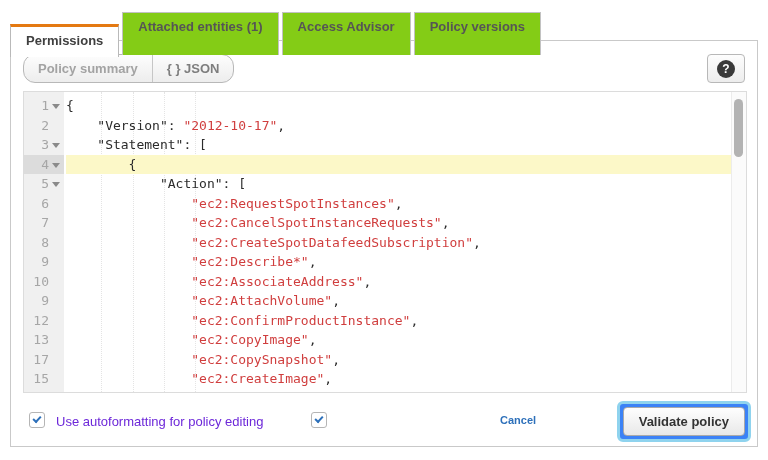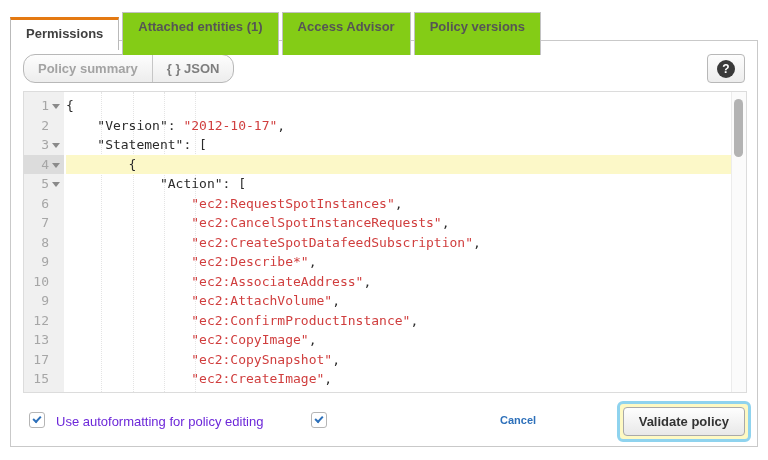--- a/index.html
+++ b/index.html
@@ -5,21 +5,21 @@
   * { margin:0; padding:0; box-sizing:border-box; }
   html,body { background:#fff; }
   body { font-family:"Liberation Sans", sans-serif; }
   .stage { position:relative; width:768px; height:460px; background:#fff; overflow:hidden; }
 
   
   .tabbar { position:absolute; left:10px; top:8px; height:33px; display:flex; z-index:3; }
   .tab { height:43px; margin-top:4px; margin-right:3px; padding:0 15px; line-height:27px;
          font-size:13px; font-weight:bold; color:#555; background:#84cc16;
          border:1px solid #c2c2c2; border-bottom:none; cursor:pointer; white-space:nowrap; }
-  .tab.active { height:33px; margin-top:9px; line-height:28px; background:#fff; color:#3f3f3f;
+  .tab.active { height:33px; margin-top:16px; line-height:28px; background:#fff; color:#3f3f3f;
          border:1px solid #b9b9b9; border-top:3px solid #e47911; border-bottom:none; }
 
   
   .panel { position:absolute; left:10px; top:40px; width:748px; height:407px;
            background:#fff; border:1px solid #c9c9c9; }
 
   
   .segmented { position:absolute; left:12px; top:13px; height:29px; display:flex;
                border:1px solid #b8b8b8; border-radius:12px; overflow:hidden;
                background:linear-gradient(#fdfdfd,#ededed); }
@@ -57,21 +57,21 @@
   
   .checkbox { position:absolute; width:16px; height:16px; background:#fff;
               border:1px solid #b5b5b5; border-radius:3px; cursor:pointer; }
   .checkbox .check { position:absolute; left:3px; top:3px; width:8px; height:5px;
                      border-left:2px solid #2d70ba; border-bottom:2px solid #2d70ba;
                      transform:rotate(-47deg); }
   .cb-label { position:absolute; font-size:13px; color:#6d28d9; white-space:nowrap; }
   .cancel-link { position:absolute; font-size:11px; font-weight:bold; color:#2d70ba;
                  text-decoration:none; cursor:pointer; }
   .focus-ring { position:absolute; right:6px; top:360px; height:41px; display:flex; align-items:center;
-                gap:0; padding:0 3px; border:3px solid #8fd3ee; border-radius:6px; background:#fef9c3; }
+                gap:0; padding:0 3px; border:3px solid #8fd3ee; border-radius:6px; background:#3b82f6; }
   .btn { height:29px; padding:0 15px; font-size:13px; font-weight:bold; border-radius:4px; cursor:pointer;
          font-family:"Liberation Sans", sans-serif; }
   .btn-secondary { color:#333; background:linear-gradient(#fefefe,#e8e8e8); border:1px solid #a9a9a9; }
   .btn-primary { color:#fff; background:linear-gradient(#3c80c4,#2b6aab); border:1px solid #265e99; }
 </style>
 </head>
 <body>
 
 <div class="stage">
 

